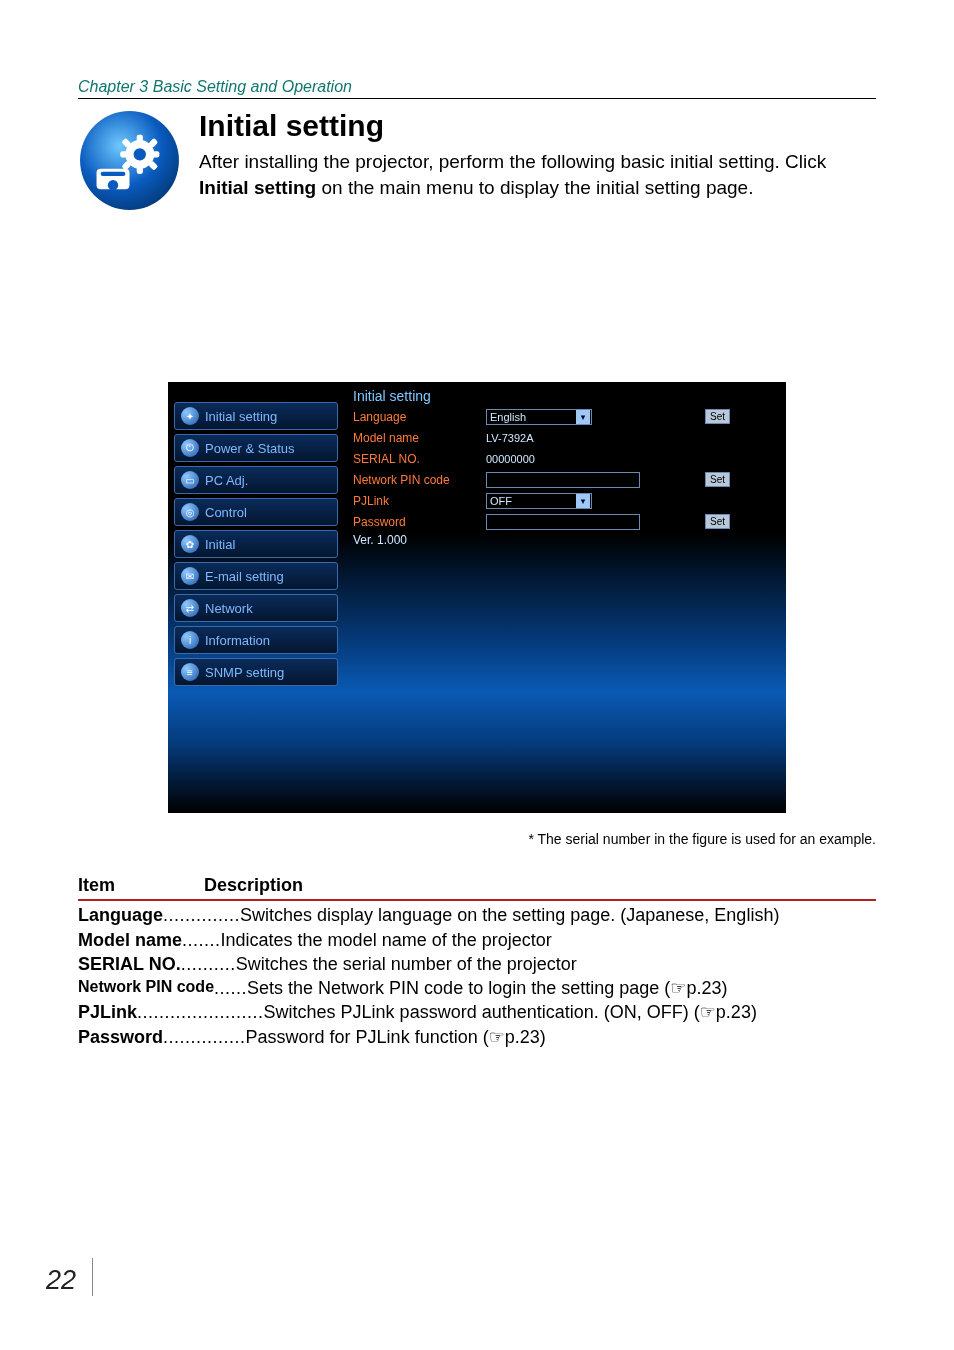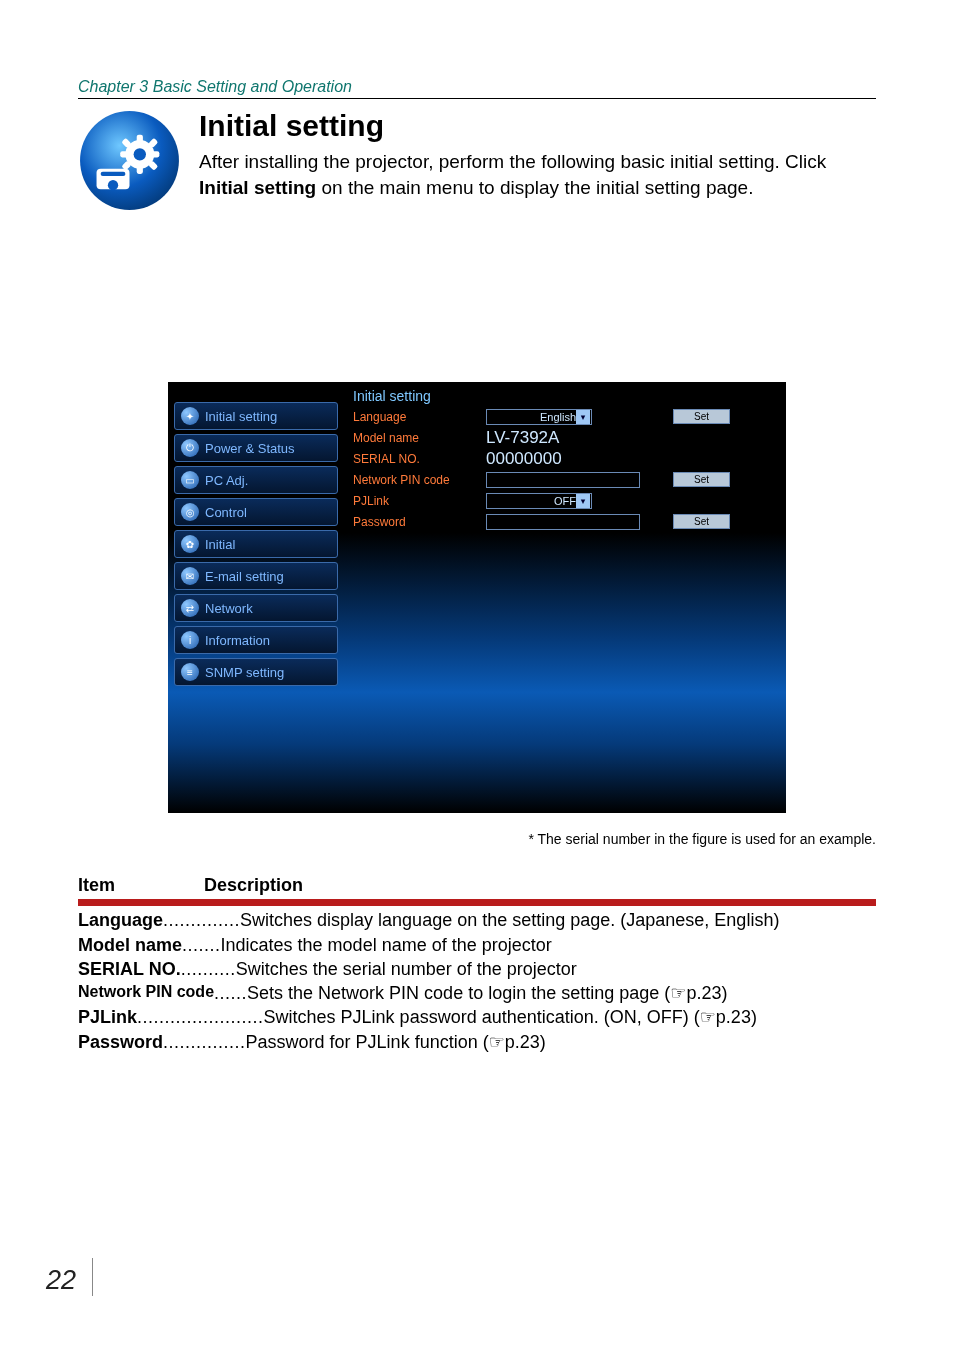--- a/index.html
+++ b/index.html
@@ -118,44 +118,44 @@
     border: 1px solid #6a8ab5;
     font-size: 11px;
     padding: 1px 3px;
     height: 16px;
   }
   .form-input { width: 154px; }
   .form-select {
     width: 106px;
     display: inline-flex;
     align-items: center;
-    justify-content: flex-end;
+    justify-content: space-between;
     position: relative;
   }
   .select-arrow {
     width: 14px;
     height: 14px;
     background: #9fc8f5;
     display: inline-flex;
     align-items: center;
     justify-content: center;
     color: #003;
     font-size: 9px;
     margin-right: -2px;
   }
   .readonly-value {
     color: #cfe8ff;
-    font-size: 17px;
+    font-size: 11px;
   }
   .set-btn {
     background: #b8c8d8;
     color: #000;
     border: 1px solid #6a8ab5;
     font-size: 10px;
-    padding: 0 20px;
+    padding: 0 4px;
     height: 15px;
     margin-left: auto;
     margin-right: 50px;
     display: inline-flex;
     align-items: center;
   }
   .version-row {
     color: #cfe8ff;
     font-size: 12px;
     padding-left: 3px;
@@ -168,21 +168,21 @@
     margin: 4px 78px 26px 0;
   }
 
   .desc-table {
     font-size: 18px;
     line-height: 1.35;
   }
   .desc-header {
     display: flex;
     font-weight: 700;
-    border-bottom: 7px solid #b91c1c;
+    border-bottom: 2px solid #b91c1c;
     padding-bottom: 2px;
     margin-bottom: 2px;
   }
   .col-item { width: 126px; }
   .desc-row { display: flex; }
   .desc-term {
     font-weight: 700;
     white-space: nowrap;
   }
   .desc-dots {
@@ -331,20 +331,21 @@
           <span class="select-arrow">▾</span>
         </span>
       </div>
 
       <div class="form-row">
         <span class="form-label">Password</span>
         <span class="form-input"></span>
         <span class="set-btn">Set</span>
       </div>
 
+      <div class="version-row">Ver. 1.000</div>
     </div>
   </div>
 </div>
 
 <div class="caption">* The serial number in the figure is used for an example.</div>
 
 <div class="page" style="padding-top:0;">
   <div class="desc-table">
     <div class="desc-header">
       <span class="col-item">Item</span>

